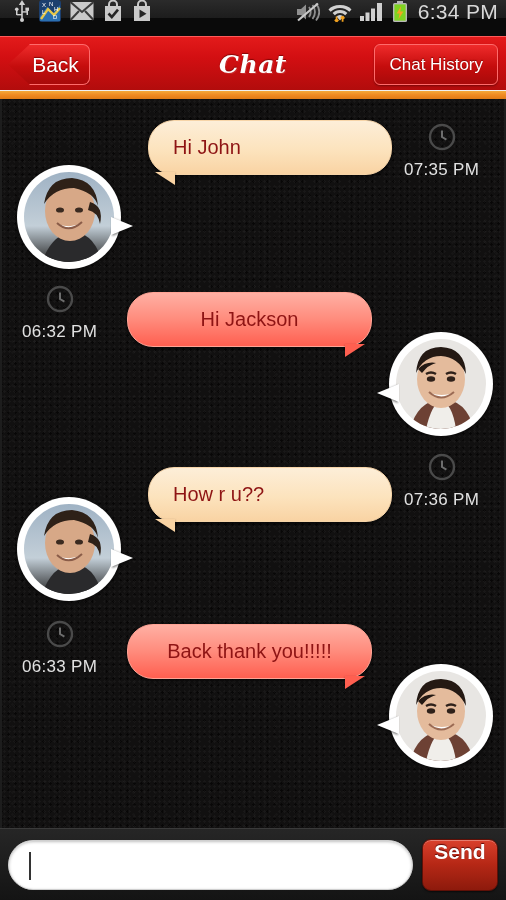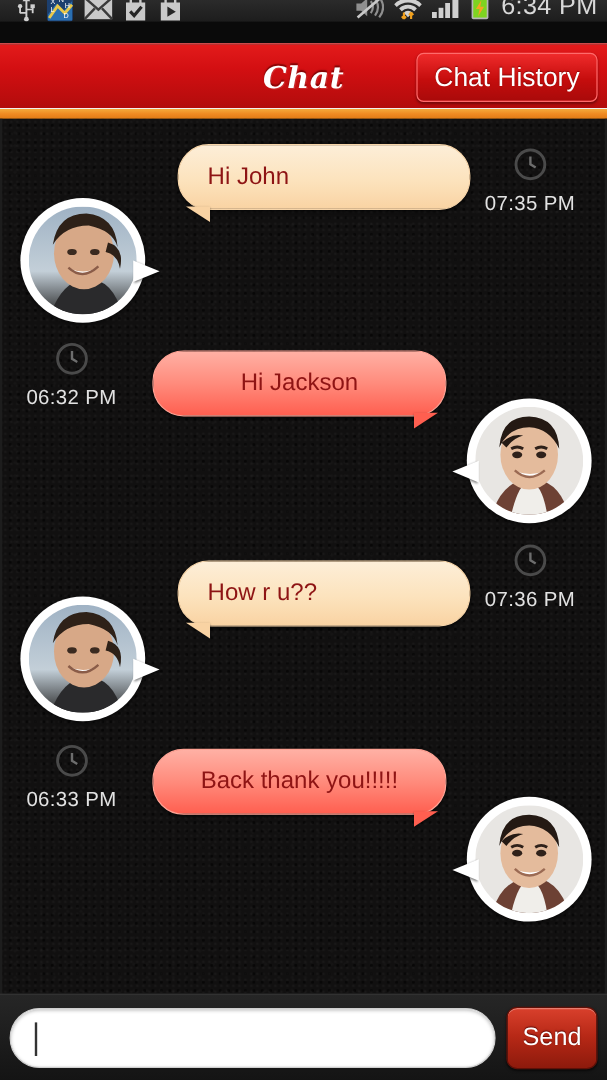--- a/index.html
+++ b/index.html
@@ -8,21 +8,21 @@
     font-family:"Liberation Sans", sans-serif;
     background:#000;
     -webkit-font-smoothing:antialiased;
   }
   #app { position:relative; width:506px; height:900px; overflow:hidden; background:#0a0a0a; }
 
   
   .statusbar{
     position:absolute; top:0; left:0; width:506px; height:18px;
     background:linear-gradient(#2b2b2b,#232323 55%,#1d1d1d);
-    display:flex; align-items:flex-end; padding:0 8px 0 14px;
+    display:flex; align-items:flex-start; padding:0 8px 0 14px;
   }
   .sb-left{ display:flex; align-items:center; gap:9px; }
   .sb-right{ margin-left:auto; display:flex; align-items:center; gap:8px; }
   .sb-clock{ color:#d8d8d8; font-size:21px; letter-spacing:.3px; padding-left:2px; }
   .ic{ display:block; }
 
   
   .header{
     position:absolute; top:36px; left:0; width:506px; height:54px;
     background:linear-gradient(#e31b1b 0%,#d30f12 38%,#b20c0c 100%);
@@ -48,21 +48,21 @@
     text-shadow:0 -1px 1px rgba(110,0,0,.8), 1px 1px 0 rgba(255,255,255,.12);
     letter-spacing:.5px; pointer-events:none;
   }
   .btn-history{
     position:absolute; right:8px; top:7px; height:41px; padding:0 14px;
     background:linear-gradient(#ef2b2b,#c50d0d 55%,#a90a0a);
     border:1px solid #ff6b6b; border-radius:6px;
     display:flex; align-items:center; justify-content:center;
     box-shadow:0 1px 2px rgba(0,0,0,.35);
   }
-  .btn-history span{ color:#fff; font-size:22px; text-shadow:0 -1px 1px rgba(120,0,0,.85); }
+  .btn-history span{ color:#fff; font-size:17px; text-shadow:0 -1px 1px rgba(120,0,0,.85); }
 
   .orange-strip{
     position:absolute; top:90px; left:0; width:506px; height:9px;
     background:linear-gradient(#f0f0f0 0 1px,#f4a93a 1px,#f08a22 55%,#e07b15 100%);
   }
 
   
   .chat{
     position:absolute; top:99px; left:0; width:506px; height:729px;
     overflow:hidden;
@@ -156,22 +156,22 @@
     position:relative;
   }
   .composer .field .caret{
     position:absolute; left:20px; top:11px; width:2px; height:28px; background:#333;
   }
   .btn-send{
     width:76px; height:52px; border-radius:9px;
     background:linear-gradient(#d9402c 0%,#b62816 48%,#8d1a0c 100%);
     border:1px solid #5f1007;
     box-shadow:inset 0 1px 0 rgba(255,255,255,.32), 0 1px 2px rgba(0,0,0,.6);
-    display:flex; align-items:center; justify-content:center;
-    color:#fff; font-size:21px; font-weight:normal;
+    display:flex; align-items:flex-start; justify-content:center;
+    color:#fff; font-size:21px; font-weight:bold;
     text-shadow:0 -1px 1px rgba(80,0,0,.9);
   }
 </style>
 </head>
 <body>
 
 <div id="app">
 
   <div class="statusbar">
     <div class="sb-left">
@@ -255,20 +255,23 @@
         <rect x="5" y="0" width="6" height="2.5" fill="#b8b8b8"></rect>
         <rect x="1" y="2" width="14" height="19" rx="1.5" fill="#b8b8b8"></rect>
         <rect x="2.4" y="3.4" width="11.2" height="16.2" fill="#7ed321"></rect>
         <path d="M9.2 5 L4.6 12.4 L7.6 12.4 L6.4 18.6 L11.4 10.6 L8.2 10.6 Z" fill="#f5a623"></path>
       </svg>
       <div class="sb-clock">6:34 PM</div>
     </div>
   </div>
 
   <div class="header">
+    <div class="btn-back">
+      <span>Back</span>
+    </div>
     <div class="hdr-title">Chat</div>
     <div class="btn-history">
       <span>Chat History</span>
     </div>
   </div>
   <div class="orange-strip"></div>
 
   <div class="chat">
 
     <div class="msg" style="left:146px; top:21px; width:244px;">

